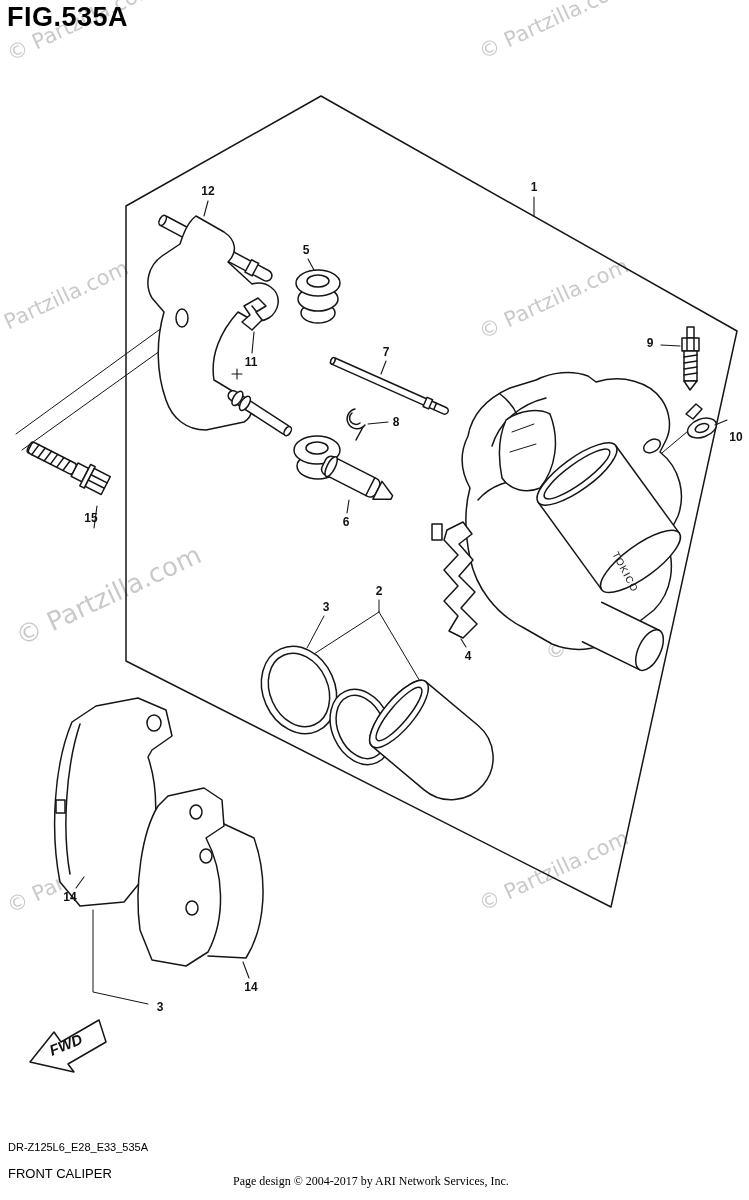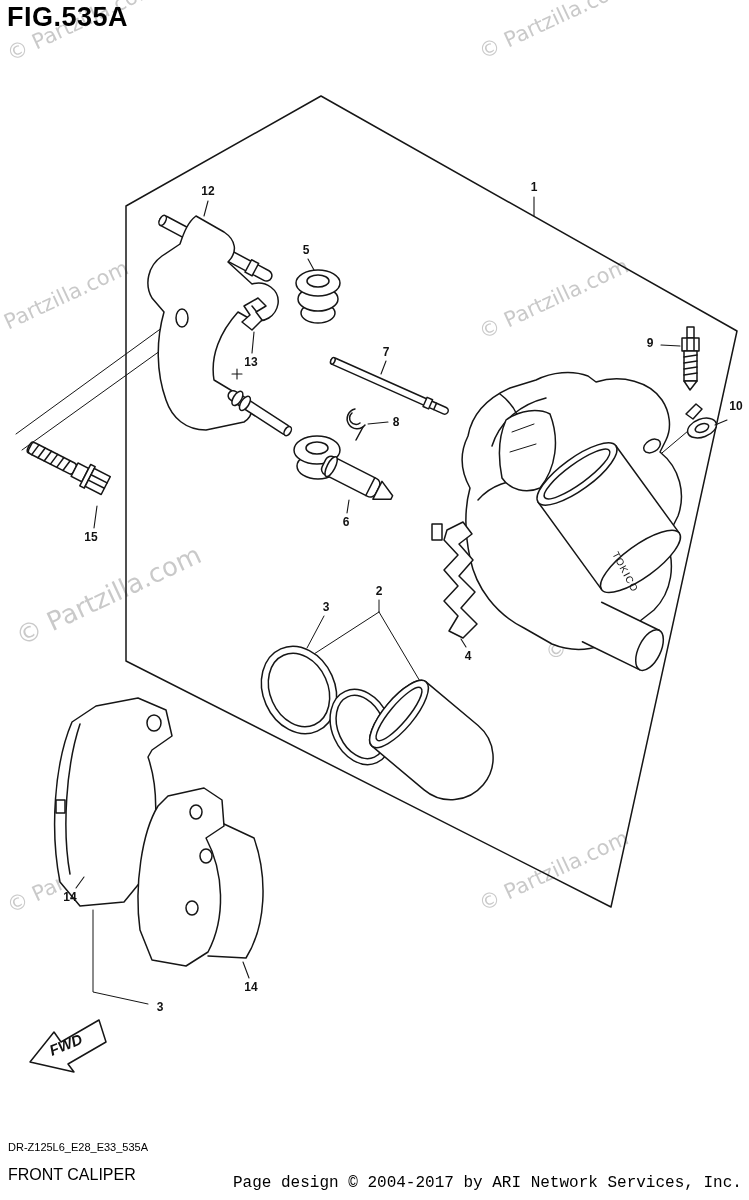--- a/index.html
+++ b/index.html
@@ -28,22 +28,22 @@
     position:absolute; left:7px; top:2px;
     font-size:27px; font-weight:bold; letter-spacing:.5px;
   }
   .callout {
     position:absolute;
     transform:translate(-50%,-50%);
     font-size:12px; font-weight:bold; color:#111;
     line-height:1;
   }
   .footer-model { position:absolute; left:8px;  top:1141px; font-size:11px; }
-  .footer-name  { position:absolute; left:8px;  top:1166px; font-size:16px; }
-  .footer-copy  { position:absolute; left:233px; top:1174px; font-size:16px; font-family:Liberation Mono, monospace; }
+  .footer-name  { position:absolute; left:8px;  top:1166px; font-size:13px; }
+  .footer-copy  { position:absolute; left:233px; top:1174px; font-size:12px; font-family:Liberation Serif, serif; }
   svg text { font-family:"Liberation Sans", sans-serif; }
 </style>
 </head>
 <body>
 
 <div class="layer wm-layer">
   <div class="watermark" style="left:4px;   top:46px;  transform:rotate(-25deg);">© Partzilla.com</div>
   <div class="watermark" style="left:476px; top:44px;  transform:rotate(-25deg);">© Partzilla.com</div>
   <div class="watermark" style="left:-24px; top:326px; transform:rotate(-25deg);">© Partzilla.com</div>
   <div class="watermark" style="left:476px; top:324px; transform:rotate(-25deg);">© Partzilla.com</div>
@@ -244,26 +244,26 @@
     </g>
   </g>
 </svg>
 
 <div class="layer txt-layer">
   <div class="fig-title">FIG.535A</div>
 
   <div class="callout" style="left:534px;top:187px">1</div>
   <div class="callout" style="left:208px;top:191px">12</div>
   <div class="callout" style="left:306px;top:250px">5</div>
-  <div class="callout" style="left:251px;top:362px">13</div>
+  <div class="callout" style="left:251px;top:362px">11</div>
   <div class="callout" style="left:386px;top:352px">7</div>
   <div class="callout" style="left:396px;top:422px">8</div>
   <div class="callout" style="left:650px;top:343px">9</div>
-  <div class="callout" style="left:736px;top:406px">10</div>
-  <div class="callout" style="left:91px;top:537px">15</div>
+  <div class="callout" style="left:736px;top:437px">10</div>
+  <div class="callout" style="left:91px;top:518px">15</div>
   <div class="callout" style="left:346px;top:522px">6</div>
   <div class="callout" style="left:379px;top:591px">2</div>
   <div class="callout" style="left:326px;top:607px">3</div>
   <div class="callout" style="left:468px;top:656px">4</div>
   <div class="callout" style="left:70px;top:897px">14</div>
   <div class="callout" style="left:251px;top:987px">14</div>
   <div class="callout" style="left:160px;top:1007px">3</div>
 
   <div class="footer-model">DR-Z125L6_E28_E33_535A</div>
   <div class="footer-name">FRONT CALIPER</div>

